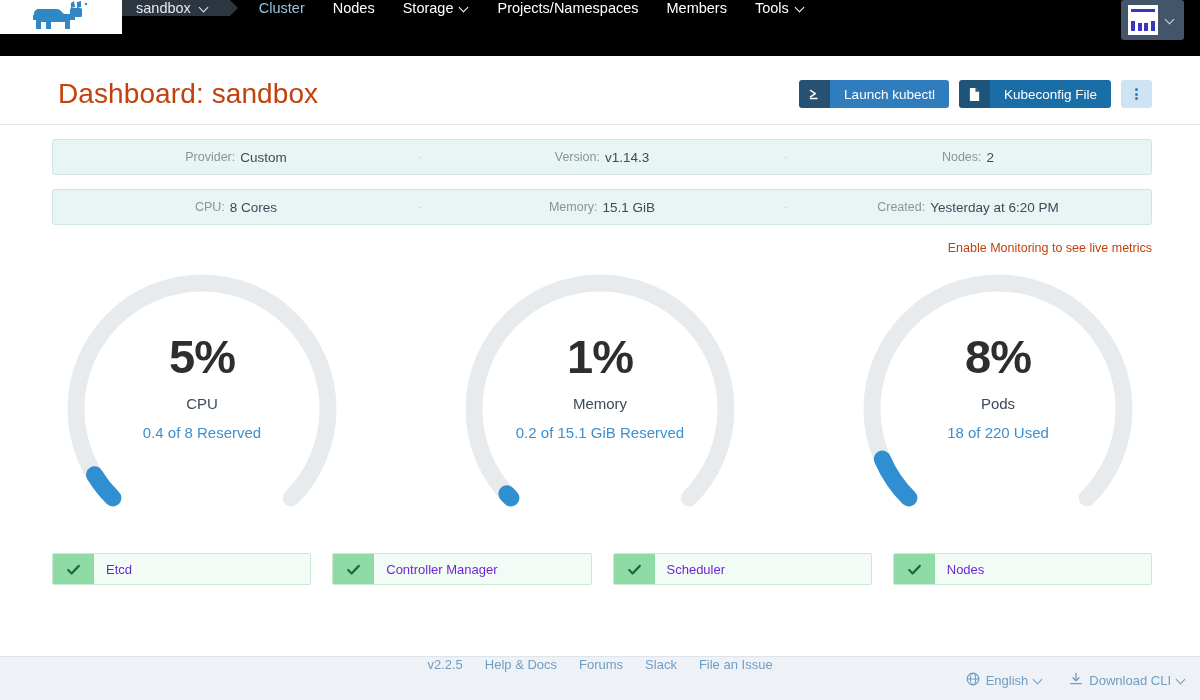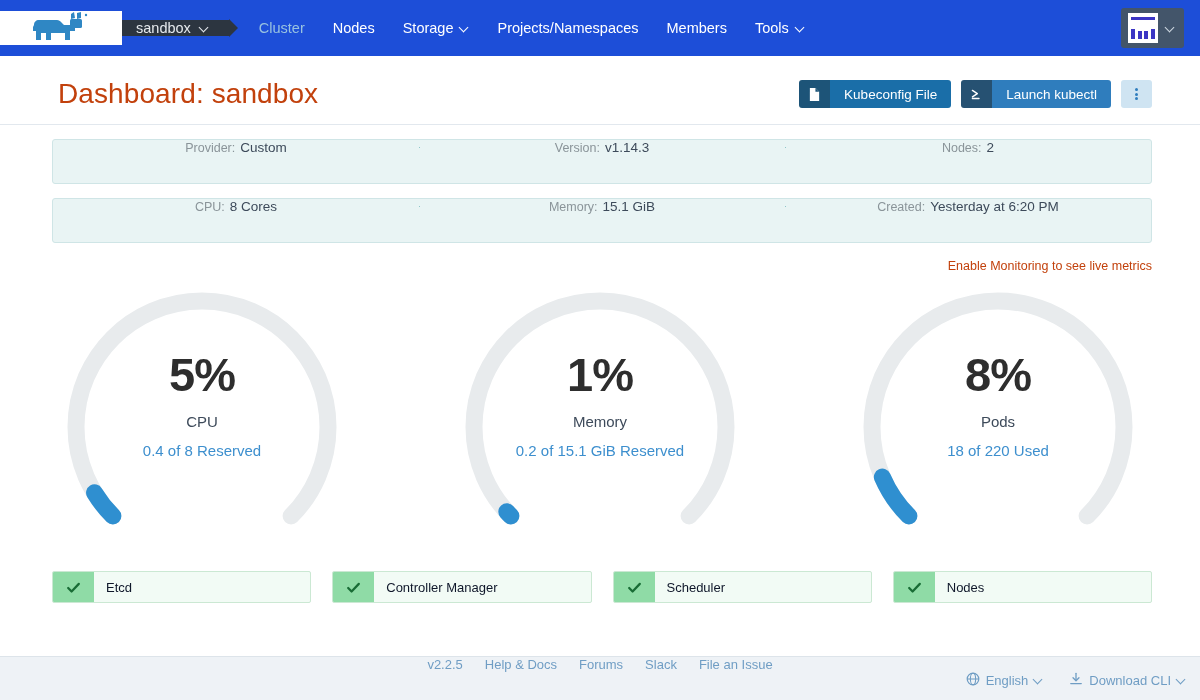--- a/index.html
+++ b/index.html
@@ -10,22 +10,22 @@
     overflow: hidden;
     background: #ffffff;
     font-family: "Liberation Sans", sans-serif;
     -webkit-font-smoothing: antialiased;
   }
   #app { width: 1200px; height: 700px; position: relative; display: flex; flex-direction: column; }
 
   
   .topnav {
     height: 56px; min-height: 56px;
-    background: #1d4ed8;
-    display: flex; align-items: center;
+    background: #000000;
+    display: flex; align-items: flex-start;
     position: relative;
   }
   .logo-zone {
     width: 122px; min-width: 122px;
     background: #ffffff;
     display: flex; align-items: center; justify-content: center;
   }
   .cow-logo { width: 62px; height: 34px; display: block; }
 
   .cluster-switch {
@@ -113,25 +113,25 @@
     cursor: pointer;
   }
   .kebab-btn i {
     display: block; width: 3px; height: 3px; background: #2f7dbd;
     border-radius: 50%; margin: 1.5px 0;
   }
 
   
   .info-wrap { padding: 14px 48px 0 52px; }
   .info-bar {
-    height: 45px;
+    height: 36px;
     background: #e9f4f4;
     border: 1px solid #cfe5e6;
     border-radius: 3px;
-    display: flex; align-items: flex-start;
+    display: flex; align-items: center;
     margin-bottom: 14px;
   }
   .info-cell {
     flex: 1; display: flex; align-items: center; justify-content: center;
     position: relative; font-size: 13px;
   }
   .info-cell + .info-cell::before {
     content: ""; position: absolute; left: 0; top: 7px; bottom: 7px;
     width: 1px; background: #8fc6c9;
   }
@@ -169,21 +169,21 @@
     flex: 1; height: 32px; display: flex; align-items: stretch;
     border: 1px solid #cbe8d3; border-radius: 2px; overflow: hidden;
     background: #f2fbf5;
   }
   .comp .check {
     width: 41px; background: #8fdba6;
     display: flex; align-items: center; justify-content: center;
   }
   .comp .cname {
     display: flex; align-items: center; padding-left: 12px;
-    font-size: 13px; color: #0f172a;
+    font-size: 13px; color: #6d28d9;
   }
 
   
   .footer {
     margin-top: auto;
     height: 44px; min-height: 44px;
     background: #eef2f6;
     border-top: 1px solid #dde4ea;
     display: flex; align-items: center;
     padding: 0 14px 0 14px;
@@ -260,38 +260,38 @@
         <span class="caret"></span>
       </div>
     </div>
   </div>
 
   <div class="page-header">
     <div class="page-title">Dashboard: sandbox</div>
 
     <div class="header-actions">
 
+      <div class="split-btn">
+        <span class="ico">
+          <svg width="13" height="13" viewBox="0 0 16 16" xmlns="http://www.w3.org/2000/svg">
+            <path d="M3 3l6 4-6 4" fill="none" stroke="#fff" stroke-width="1.8" stroke-linecap="round" stroke-linejoin="round"></path>
+            <path d="M3 13h8" fill="none" stroke="#fff" stroke-width="1.8" stroke-linecap="round"></path>
+          </svg>
+        </span>
+        <span class="lbl">Launch kubectl</span>
+      </div>
+
       <div class="split-btn kube">
         <span class="ico">
           <svg width="13" height="15" viewBox="0 0 14 16" xmlns="http://www.w3.org/2000/svg">
             <path d="M2 1h6l4 4v10H2z" fill="#ffffff"></path>
             <path d="M8 1v4h4" fill="#1d5478"></path>
           </svg>
         </span>
         <span class="lbl">Kubeconfig File</span>
-      </div>
-
-      <div class="split-btn">
-        <span class="ico">
-          <svg width="13" height="13" viewBox="0 0 16 16" xmlns="http://www.w3.org/2000/svg">
-            <path d="M3 3l6 4-6 4" fill="none" stroke="#fff" stroke-width="1.8" stroke-linecap="round" stroke-linejoin="round"></path>
-            <path d="M3 13h8" fill="none" stroke="#fff" stroke-width="1.8" stroke-linecap="round"></path>
-          </svg>
-        </span>
-        <span class="lbl">Launch kubectl</span>
       </div>
 
       <div class="kebab-btn">
         <div>
             <i></i>
             <i></i>
             <i></i>
           </div>
       </div>
     </div>

